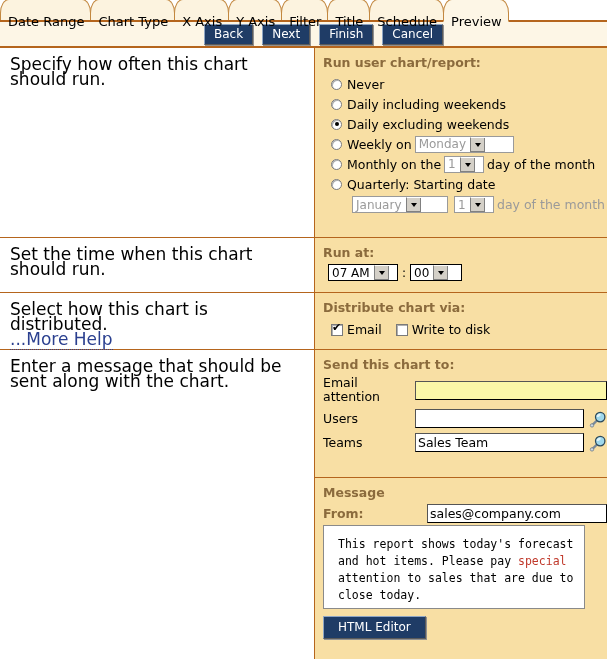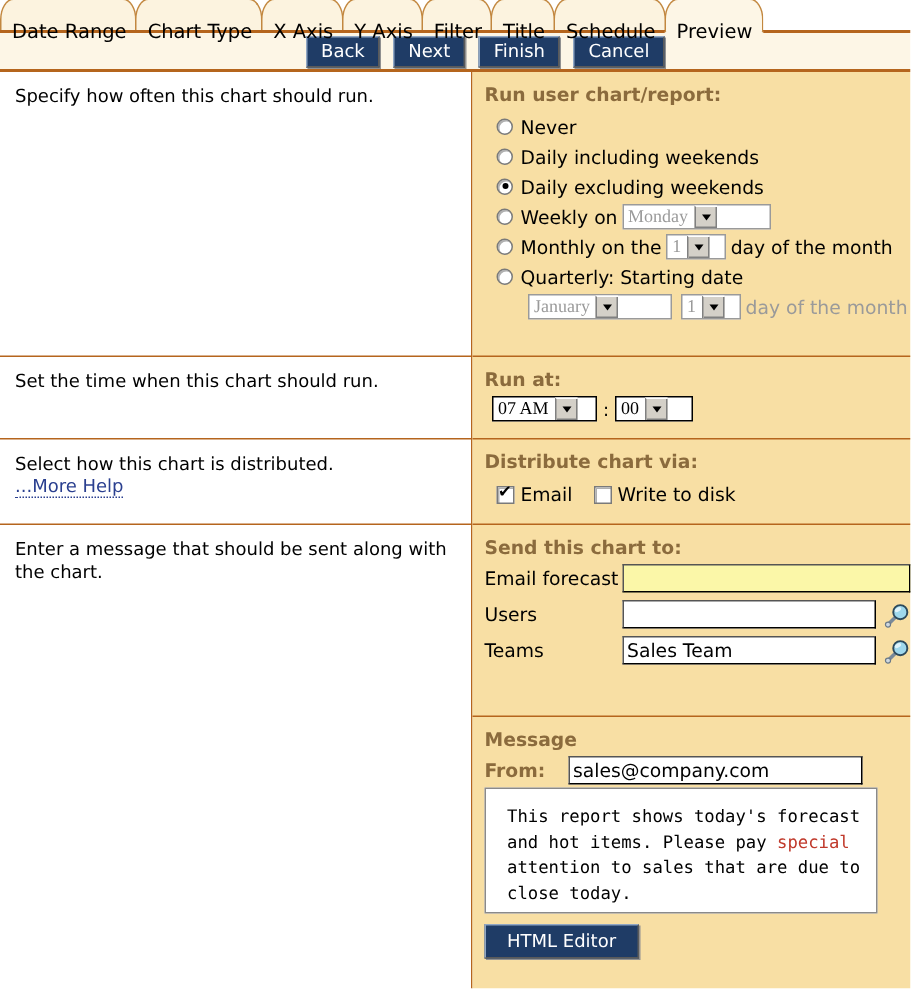--- a/index.html
+++ b/index.html
@@ -112,21 +112,21 @@
     background: #F8DFA4;
     display: flex;
     flex-direction: column;
   }
 
   .lcell {
     box-sizing: border-box;
     border-bottom: 1px solid #B5651D;
     padding: 9px 10px 6px 10px;
     line-height: 15px;
-    font-size: 12px;
+    font-size: 17px;
   }
   .rcell {
     box-sizing: border-box;
     border-bottom: 1px solid #B5651D;
     padding: 7px 0 6px 8px;
   }
   .lcell:last-child, .rcell:last-child { border-bottom: none; }
 
   .r1 { height: 190px; } .r2 { height: 55px; }
   .r3 { height: 57px; } .r4 { height: 128px; }
@@ -204,21 +204,20 @@
     box-sizing: border-box;
     font-size: 12px;
     margin: 0 3px;
     cursor: pointer;
     vertical-align: middle;
   }
   .sel .sv {
     padding: 0 4px 0 3px;
     white-space: nowrap;
     overflow: hidden;
-    font-family: Liberation Serif, serif;
   }
   .sel .arrow {
     width: 15px; height: 15px;
     background: #D4D0C8;
     border-left: 1px solid #808080;
     border-top: 1px solid #ffffff;
     box-shadow: inset -1px -1px 0 #808080;
     display: flex; align-items: center; justify-content: center;
     flex: 0 0 auto;
     box-sizing: border-box;
@@ -299,21 +298,21 @@
     line-height: 16px;
     padding: 2px 14px 3px 14px;
     display: inline-block;
     border-top: 1px solid #8fa6c4;
     border-left: 1px solid #8fa6c4;
     border-right: 1px solid #5a5a5a;
     border-bottom: 1px solid #5a5a5a;
     box-shadow: 1px 1px 0 #909090;
     cursor: pointer;
   }
-  .fromrow { display: flex; align-items: center; margin-top: 3px; }
+  .fromrow { display: flex; align-items: center; margin-top: 3px; gap: 48px; }
   .fromlabel { font-weight: bold; color: #8B6B3D; font-size: 12.5px; width: 56px; flex: 0 0 auto;}
 </style>
 </head>
 <body>
 
 <div id="app">
 
   <div class="tabbar">
     <div class="tab"><span>Date Range</span></div>
     <div class="tab"><span>Chart Type</span></div>
@@ -430,21 +429,21 @@
           <span style="margin-right:14px">Email</span>
           <span class="chk"></span>
           <span>Write to disk</span>
         </div>
       </div>
 
       <div class="rcell r4">
         <div class="sechead">Send this chart to:</div>
 
         <div class="fieldrow">
-          <span class="flabel">Email forecast</span>
+          <span class="flabel">Email attention</span>
           <input class="txt yellow w-email" type="text" value="" style="">
         </div>
 
         <div class="fieldrow">
           <span class="flabel">Users</span>
           <input class="txt w-std" type="text" value="" style="">
           <svg class="mag" viewBox="0 0 18 18">
             <line x1="3" y1="15.4" x2="8.4" y2="10" stroke="#7a8a99" stroke-width="2.4"></line>
             <circle cx="3" cy="15.4" r="1.7" fill="#cfd8e0" stroke="#6b7a88" stroke-width="0.8"></circle>
             <circle cx="11.2" cy="7.1" r="4.7" fill="#9fd8ec" stroke="#2d4a5c" stroke-width="1.3"></circle>

